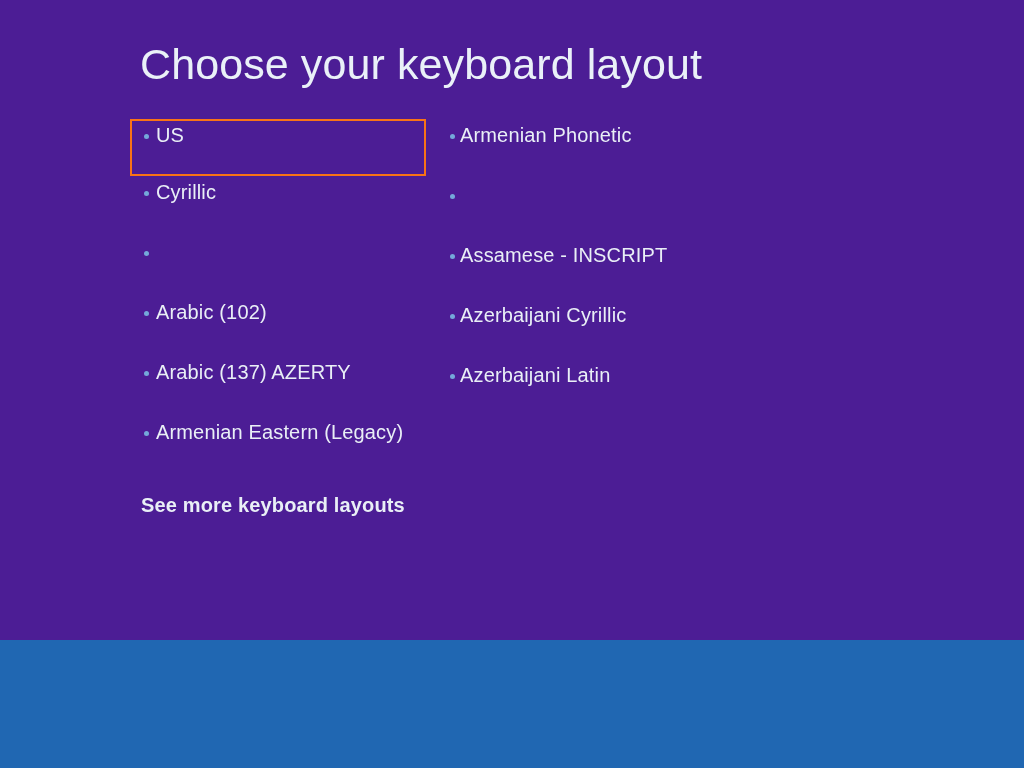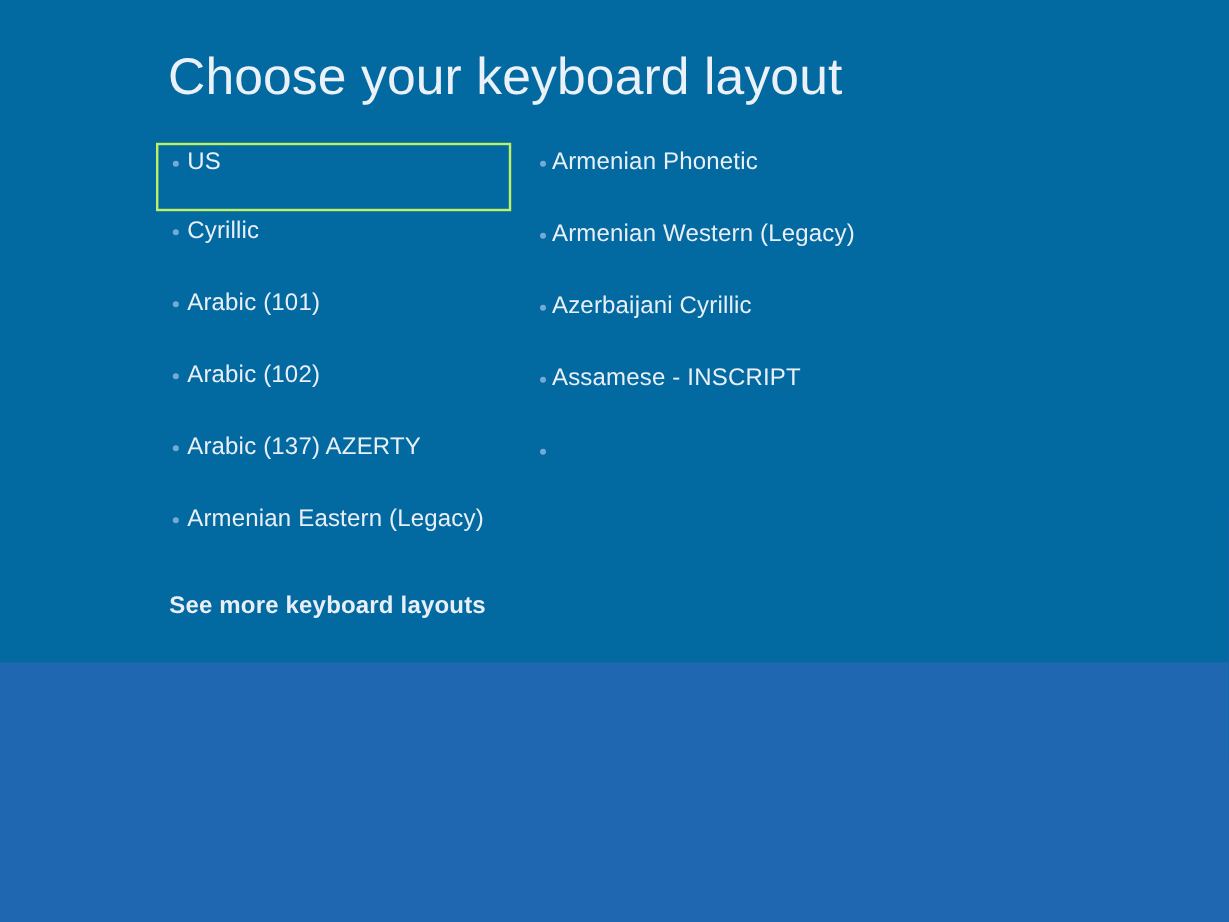--- a/index.html
+++ b/index.html
@@ -14,22 +14,22 @@
   body {
     background: #2067b2;
     font-family: "Liberation Sans", sans-serif;
     color: #e9eff6;
     -webkit-font-smoothing: antialiased;
   }
 
   #screen {
     position: relative;
     width: 1024px;
-    height: 552px;
-    background: #0369a1;
+    height: 640px;
+    background: #4c1d95;
   }
 
   
   #page-title {
     position: absolute;
     left: 140px;
     top: 38px;
     font-size: 43px;
     line-height: 53px;
     font-weight: 300;
@@ -82,21 +82,21 @@
     line-height: 26px;
     font-weight: 300;
     color: #e9eff6;
     letter-spacing: 0.15px;
     white-space: nowrap;
     padding-top: 3px;
   }
 
   
   .layout-item.focused {
-    border: 2px solid #bef264;
+    border: 2px solid #f97316;
     height: 57px;
     padding-left: 22px;
     margin-left: -2px;
     width: 296px;
   }
   .layout-item.focused .bullet { left: 12px; top: 13px; }
   .layout-item.focused .item-label { padding-top: 1px; }
 
   
   #see-more {
@@ -128,21 +128,20 @@
         <span class="item-label">US</span>
       </div>
 
       <div class="layout-item">
         <span class="bullet"></span>
         <span class="item-label">Cyrillic</span>
       </div>
 
       <div class="layout-item">
         <span class="bullet"></span>
-        <span class="item-label">Arabic (101)</span>
       </div>
 
       <div class="layout-item">
         <span class="bullet"></span>
         <span class="item-label">Arabic (102)</span>
       </div>
 
       <div class="layout-item">
         <span class="bullet"></span>
         <span class="item-label">Arabic (137) AZERTY</span>
@@ -158,35 +157,35 @@
     <div id="column-right" class="column">
 
       <div class="layout-item">
         <span class="bullet"></span>
         <span class="item-label">Armenian Phonetic</span>
       </div>
 
 
       <div class="layout-item">
         <span class="bullet"></span>
-        <span class="item-label">Armenian Western (Legacy)</span>
+      </div>
+
+      <div class="layout-item">
+        <span class="bullet"></span>
+        <span class="item-label">Assamese - INSCRIPT</span>
       </div>
 
       <div class="layout-item">
         <span class="bullet"></span>
         <span class="item-label">Azerbaijani Cyrillic</span>
       </div>
 
       <div class="layout-item">
         <span class="bullet"></span>
-        <span class="item-label">Assamese - INSCRIPT</span>
-      </div>
-
-      <div class="layout-item">
-        <span class="bullet"></span>
+        <span class="item-label">Azerbaijani Latin</span>
       </div>
 
     </div>
 
   </div>
 
   <div id="see-more">See more keyboard layouts</div>
 
 </div>
 

